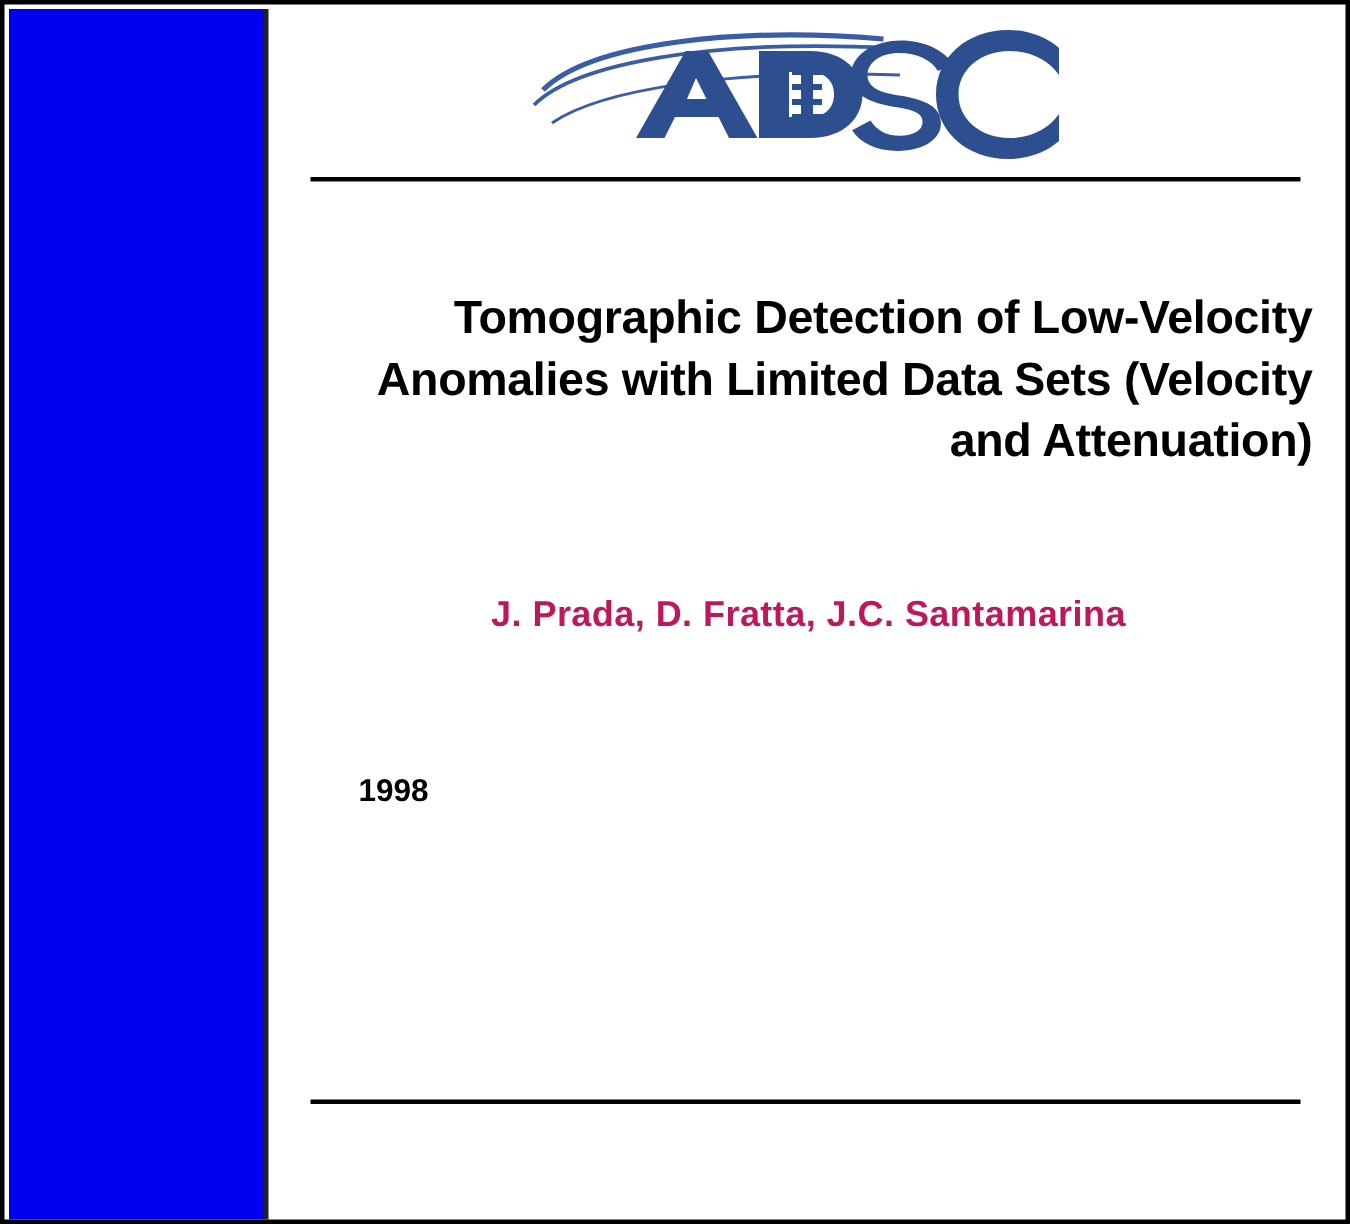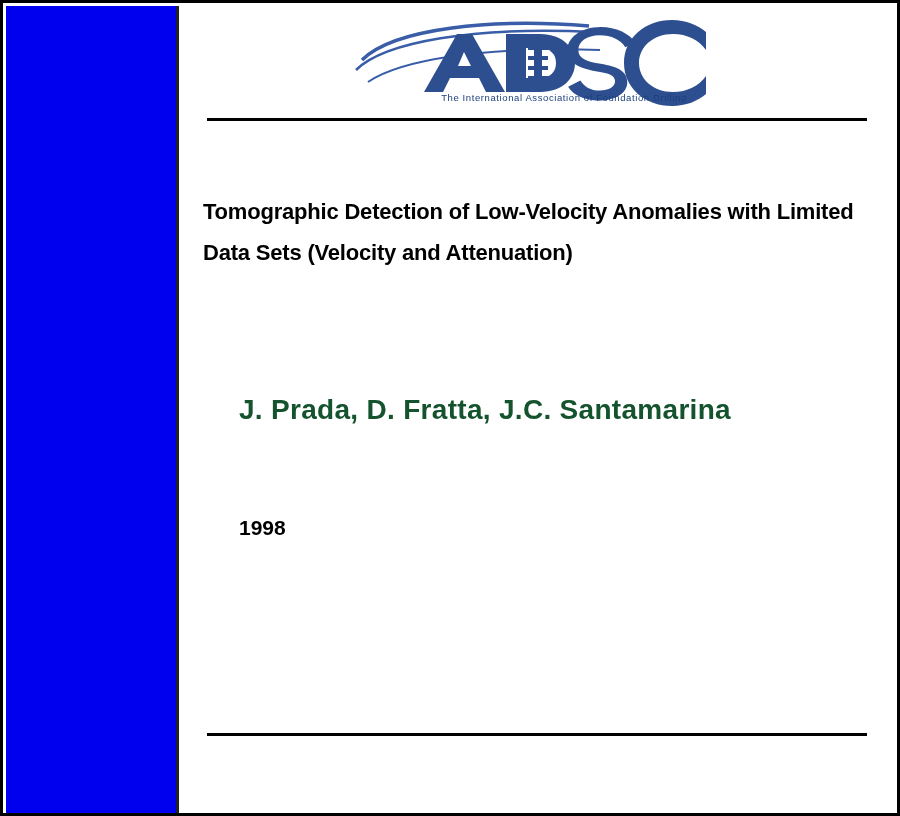--- a/index.html
+++ b/index.html
@@ -84,37 +84,37 @@
     border-top: 3px solid #000000;
   }
   .rule-top { top: 112px; }
   .rule-bottom { top: 727px; }
 
   .title {
     position: absolute;
     left: 24px;
     top: 185px;
     width: 672px;
-    text-align: left;
-    font-size: 22px;
+    text-align: right;
+    font-size: 31px;
     line-height: 41px;
     font-weight: bold;
     color: #000000;
     letter-spacing: -0.2px;
   }
   .authors {
     position: absolute;
     left: 60px;
     top: 388px;
     width: 600px;
-    text-align: left;
-    font-size: 28px;
+    text-align: center;
+    font-size: 24px;
     line-height: 32px;
     font-weight: bold;
-    color: #14532d;
+    color: #be185d;
     letter-spacing: 0.3px;
   }
   .year {
     position: absolute;
     left: 60px;
     top: 510px;
     width: 600px;
     font-size: 21px;
     font-weight: bold;
     color: #000000;
@@ -148,21 +148,20 @@
           <rect x="174" y="26" width="20" height="4" fill="#2e4f8f"></rect>
           <rect x="174" y="36" width="20" height="4" fill="#2e4f8f"></rect>
           <rect x="174" y="46" width="20" height="4" fill="#2e4f8f"></rect>
           <rect x="174" y="56" width="20" height="4" fill="#2e4f8f"></rect>
 
           <path d="M266 30 C262 22 252 17 241 17 C228 17 220 24 220 33 C220 42 228 46 242 48 C258 51 268 56 268 68 C268 80 256 88 240 88 C226 88 215 82 210 73 L222 66 C226 73 232 77 241 77 C250 77 256 73 256 67 C256 60 249 58 237 56 C222 53 209 47 209 34 C209 20 222 8 242 8 C257 8 270 15 276 25 Z" fill="#2e4f8f" transform="translate(4,-4) scale(1.02,0.92) translate(-4,4)"></path>
 
           <path d="M352 30 C345 20 333 14 319 14 C299 14 285 27 285 43 C285 59 299 72 319 72 C333 72 345 66 352 56 L352 74 C344 81 332 86 318 86 C291 86 270 68 270 43 C270 18 291 0 318 0 C332 0 344 5 352 12 Z" fill="#2e4f8f"></path>
         </svg>
       </div>
-      <div class="logo-tagline">The International Association of Foundation Drilling</div>
     </div>
 
     <div class="rule rule-top"></div>
 
     <div class="title">Tomographic Detection of Low-Velocity Anomalies with Limited Data Sets (Velocity and Attenuation)</div>
 
     <div class="authors">J. Prada, D. Fratta, J.C. Santamarina</div>
 
     <div class="year">1998</div>
 

